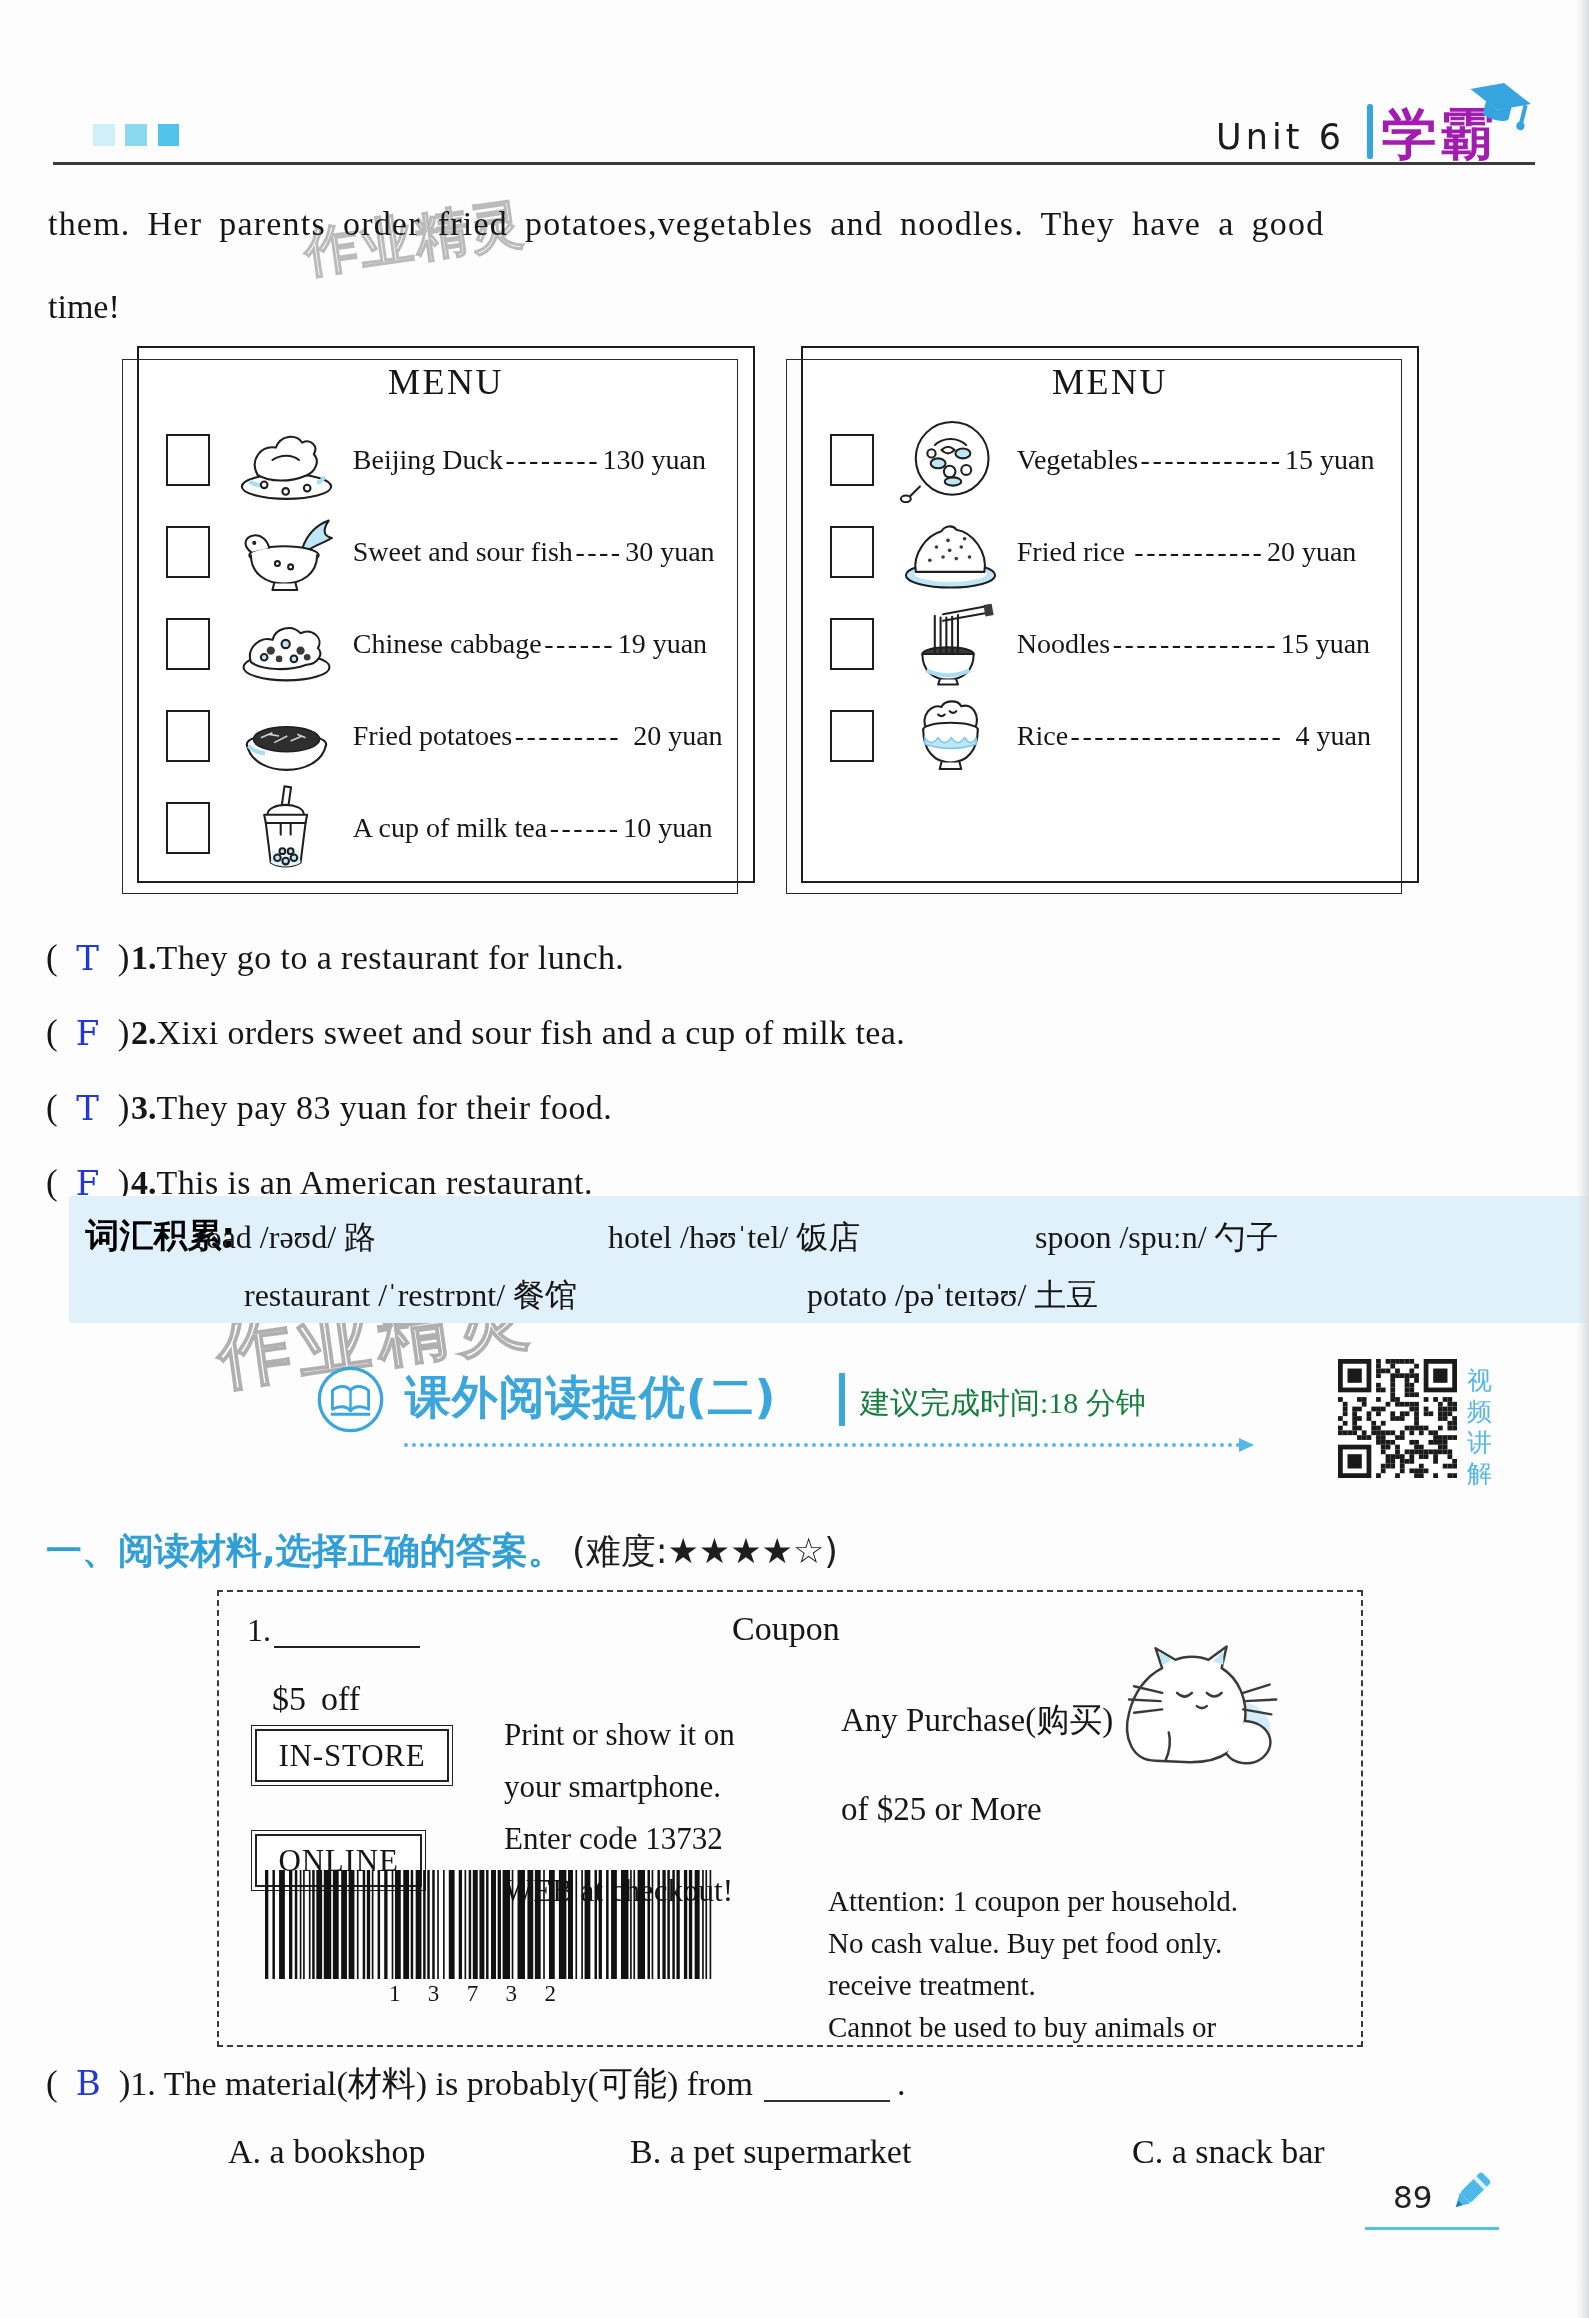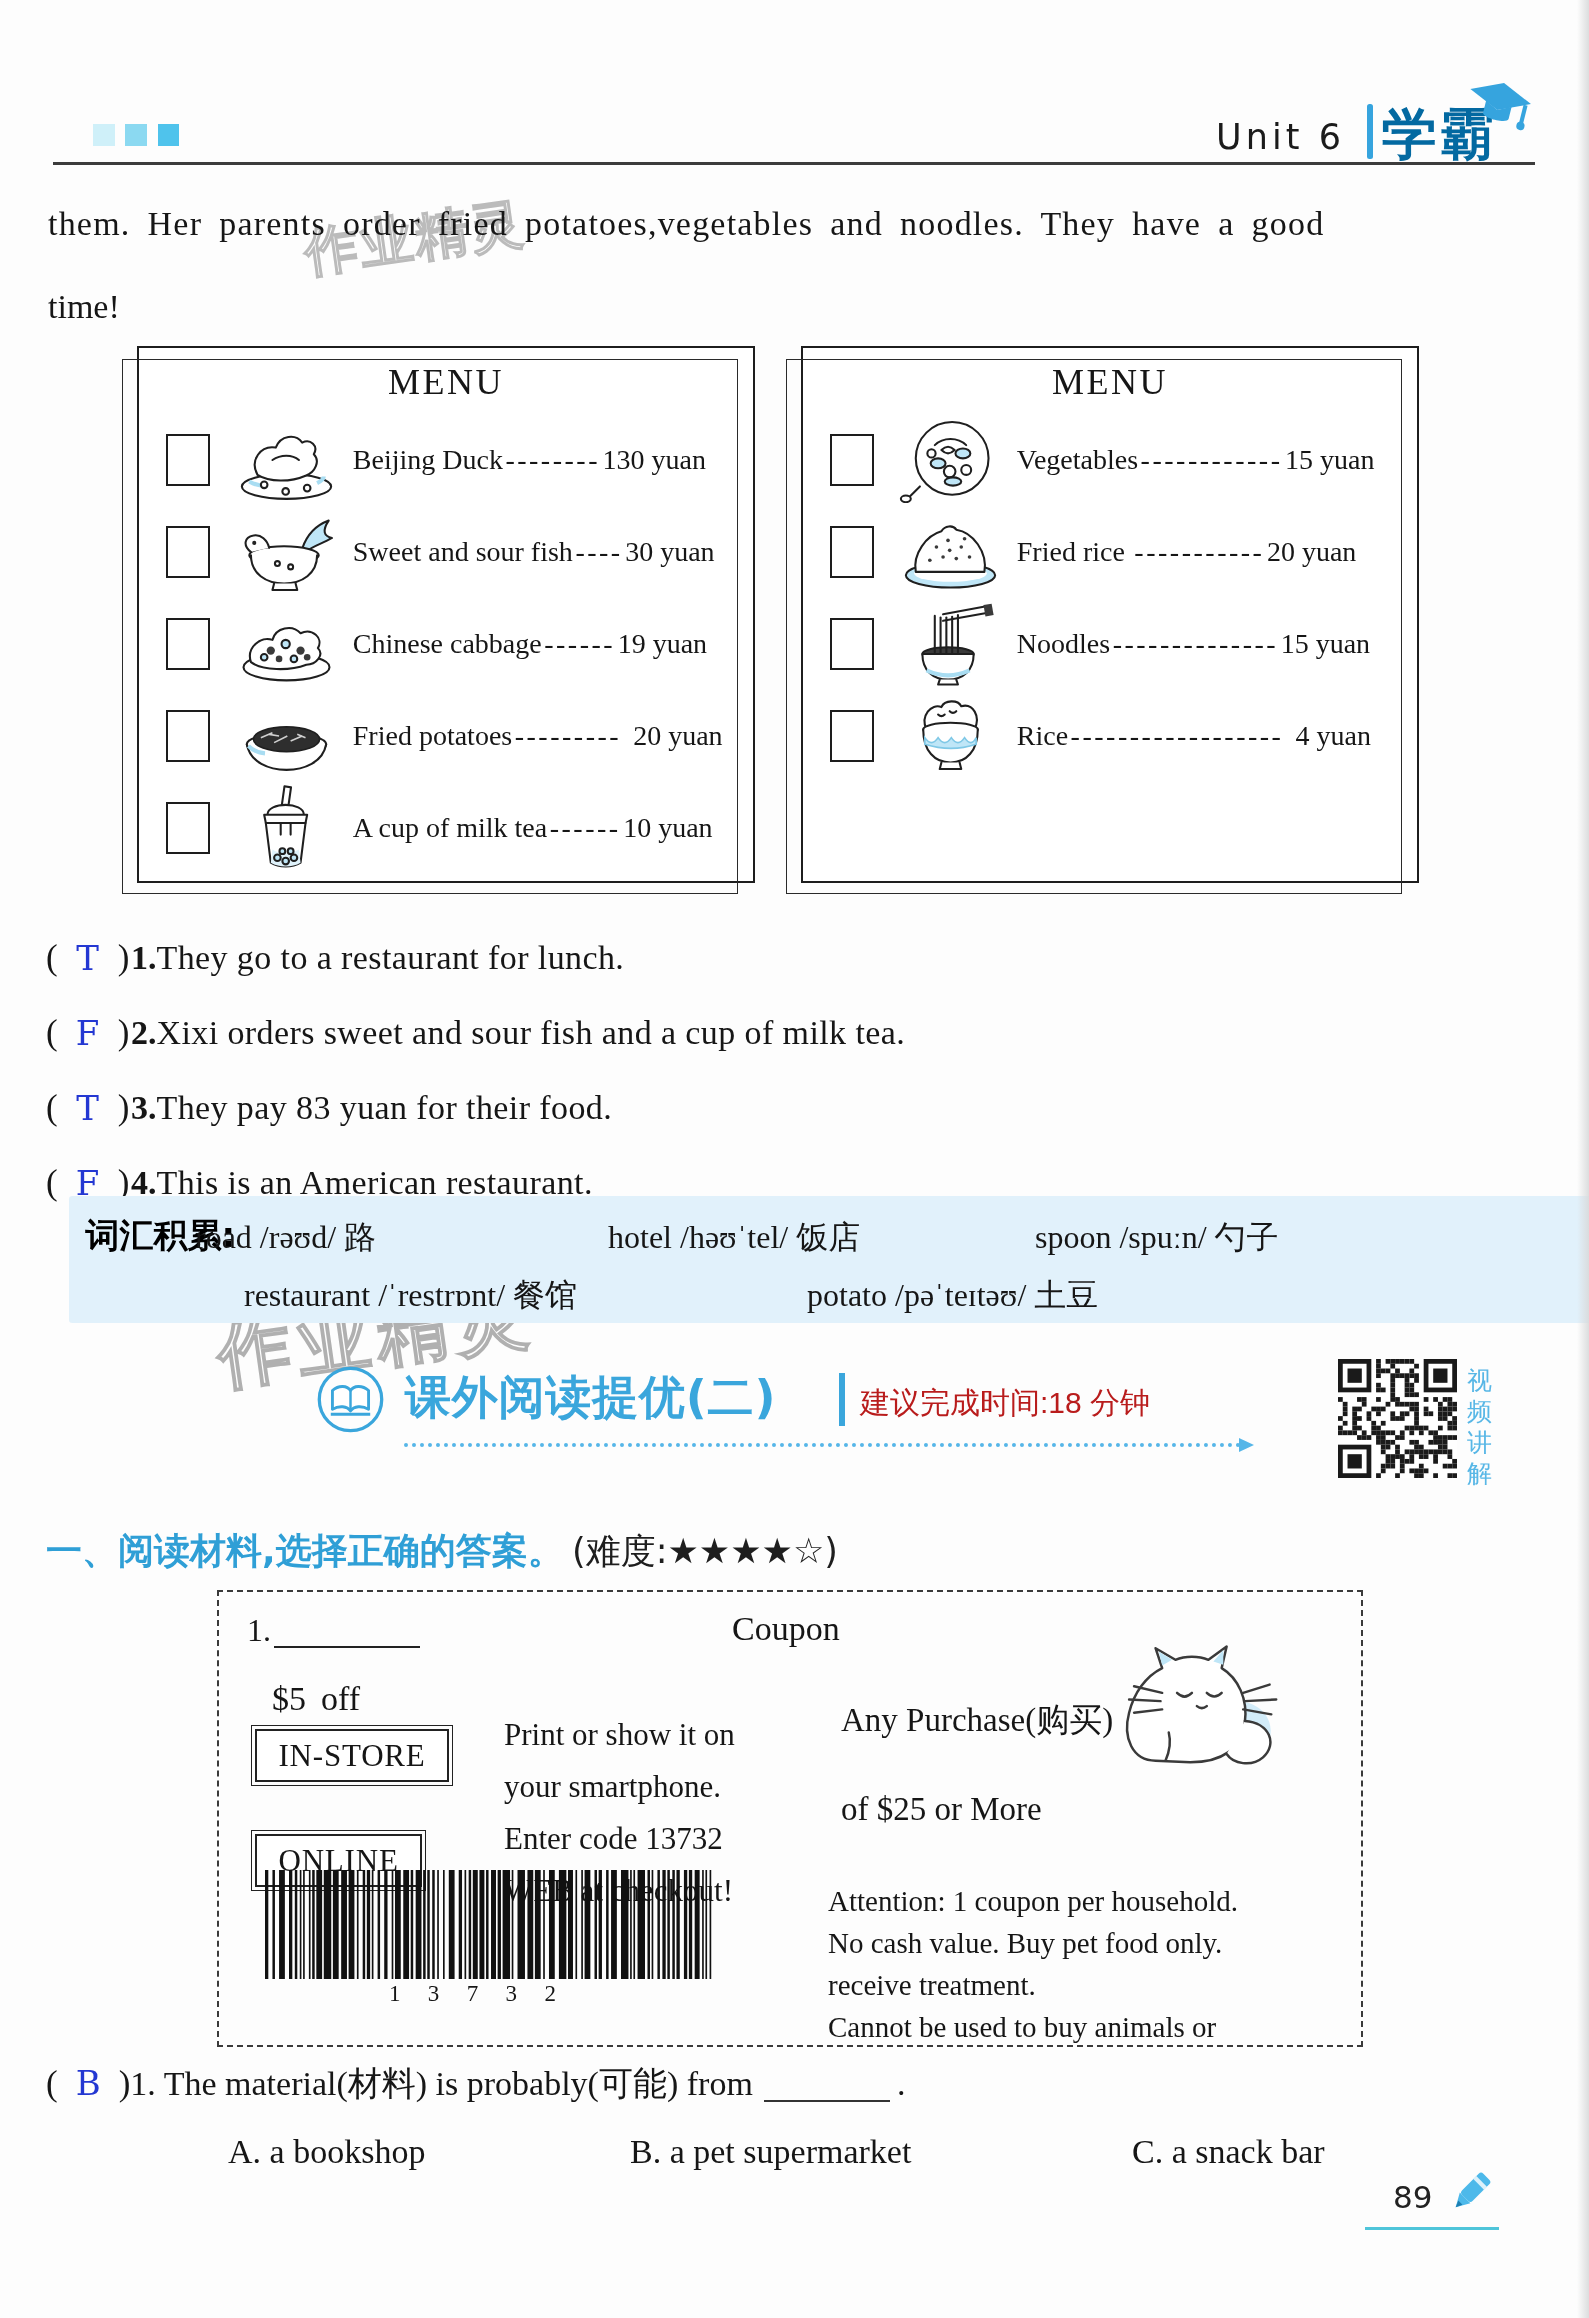--- a/index.html
+++ b/index.html
@@ -10,21 +10,21 @@
 
   
   .corner-squares{position:absolute;left:93px;top:124px;display:flex;gap:10.8px;}
   .sq{width:21.5px;height:21.5px;}
   .sq1{background:#cff0f9;} .sq2{background:#8bd9f1;} .sq3{background:#4fc3ec;}
   .unit-header{position:absolute;left:1216px;top:83px;height:79px;display:flex;align-items:flex-end;}
   .unit-label{font-family:"DejaVu Sans",sans-serif;font-size:35px;letter-spacing:4.1px;color:#1b1b1b;
         padding-bottom:5px;margin-right:21.5px;}
   .brand-bar{width:6.6px;height:55px;background:#36a4de;border-radius:2.5px;margin-right:8.3px;margin-bottom:3.3px;}
   .brand-wrap{position:relative;}
-  .brand{font-family:Liberation Sans, sans-serif;font-size:55px;font-weight:bold;color:#0369a1;letter-spacing:2.5px;line-height:1;}
+  .brand{font-family:Liberation Sans, sans-serif;font-size:55px;font-weight:bold;color:#a21caf;letter-spacing:2.5px;line-height:1;}
   .grad-cap{position:absolute;right:-36px;top:-28px;width:69px;height:53px;}
   .header-rule{position:absolute;left:53px;top:162px;width:1482px;height:2.5px;background:#3c3c3c;}
 
   
   .wm{position:absolute;color:transparent;-webkit-text-stroke:1.3px #ababab;
       font-family:"DejaVu Sans",sans-serif;font-weight:bold;transform:rotate(-8deg);opacity:.8;white-space:nowrap;}
   .wm-top{left:304px;top:203px;font-size:53px;letter-spacing:2.5px;}
   .wm-mid{left:217px;top:1287px;font-size:73px;letter-spacing:6.6px;-webkit-text-stroke:1.5px #9d9d9d;}
 
   
@@ -56,21 +56,21 @@
   
   .vocab-band{position:absolute;left:69px;top:1196px;width:1520px;height:127px;background:#e1f1fb;border-radius:3.3px 0 0 3.3px;}
   .v-label{position:absolute;left:16.5px;top:16.5px;font-family:"DejaVu Sans",sans-serif;font-weight:bold;font-size:34px;color:#000;}
   .v-item{position:absolute;font-size:32px;white-space:nowrap;}
 
   
   .book-badge{position:absolute;left:316px;top:1365px;width:69px;height:69px;}
   .sec-title{position:absolute;left:405px;top:1367px;font-family:"DejaVu Sans",sans-serif;font-size:46px;font-weight:bold;
         color:#3aa6dc;letter-spacing:0.8px;}
   .sec-divider{position:absolute;left:839px;top:1373px;width:5.8px;height:53px;background:#3aa6dc;}
-  .sec-note{position:absolute;left:860px;top:1383px;font-family:Liberation Sans, sans-serif;font-size:30px;color:#b91c1c;}
+  .sec-note{position:absolute;left:860px;top:1383px;font-family:Liberation Serif, serif;font-size:30px;color:#15803d;}
   .sec-dotline{position:absolute;left:404px;top:1443px;width:837px;border-top:4.1px dotted #56b6e8;}
   .sec-dotline::after{content:"";position:absolute;right:-13.2px;top:-9px;border-left:15px solid #56b6e8;
         border-top:7.4px solid transparent;border-bottom:7.4px solid transparent;}
   .qr{position:absolute;left:1338px;top:1359px;width:119px;height:119px;}
   .video-note{position:absolute;left:1467px;top:1365px;width:28px;font-family:"DejaVu Sans",sans-serif;
         font-size:25px;line-height:31px;color:#58b7e6;word-break:break-all;}
 
   
   .ex-head{position:absolute;left:46px;top:1527px;font-family:"DejaVu Sans",sans-serif;font-size:36px;font-weight:bold;color:#2f9fd6;}
   .ex-diff{color:#1e1e1e;font-weight:normal;font-size:35px;margin-left:8.3px;}

